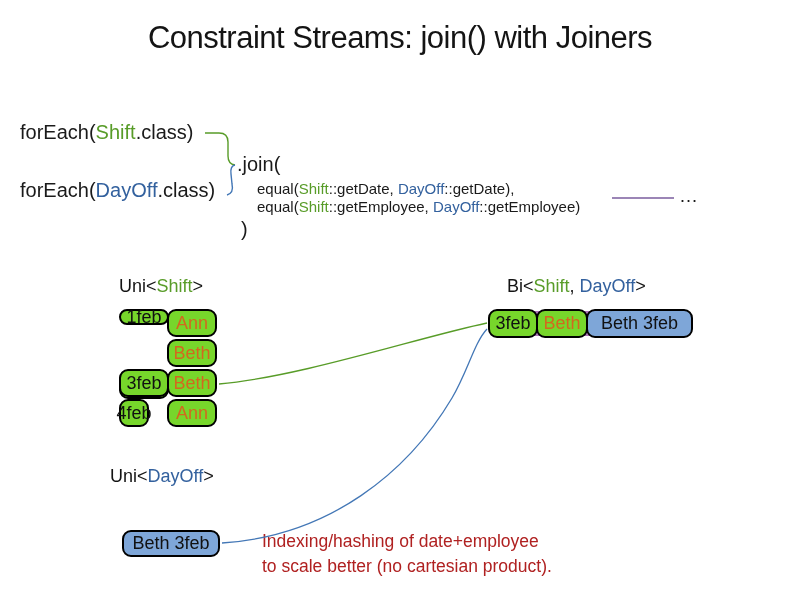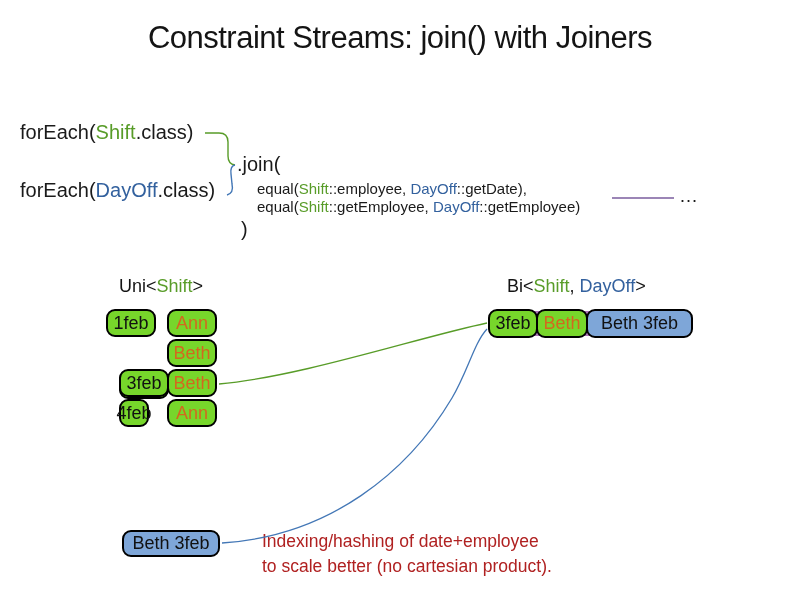--- a/index.html
+++ b/index.html
@@ -50,56 +50,59 @@
     <span>forEach(</span><span class="green">Shift</span><span>.class)</span>
   </div>
 
   <div class="abs code-lg" style="left:20px; top:179px;">
     <span>forEach(</span><span class="blue">DayOff</span><span>.class)</span>
   </div>
 
   <div class="abs code-lg" style="left:237px; top:153px;">.join(</div>
 
   <div class="abs code-sm" style="left:257px; top:180px;">
-    <span>equal(</span><span class="green">Shift</span><span>::employee, </span><span class="blue">DayOff</span><span>::getDate),</span>
+    <span>equal(</span><span class="green">Shift</span><span>::getDate, </span><span class="blue">DayOff</span><span>::getDate),</span>
   </div>
 
   <div class="abs code-sm" style="left:257px; top:198px;">
     <span>equal(</span><span class="green">Shift</span><span>::getEmployee, </span><span class="blue">DayOff</span><span>::getEmployee)</span>
   </div>
 
   <div class="abs code-lg" style="left:241px; top:218px;">)</div>
 
   <div class="abs ellipsis" style="left:679px; top:185px;">…</div>
 
   <div class="abs tbl-label" style="left:119px; top:276px;">
     <span>Uni&lt;</span><span class="green">Shift</span><span>&gt;</span>
   </div>
 
-  <div class="cell cell-green" style="left:106px; top:309px; width:50px; height:28px;">1feb</div>
+  <div class="cell cell-green" style="left:119px; top:309px; width:50px; height:16px;">1feb</div>
   <div class="cell cell-green emp" style="left:167px; top:309px; width:50px; height:28px;">Ann</div>
 
   <div class="cell cell-green" style="left:119px; top:339px; width:50px; height:28px;margin-top:32px;">2feb</div>
   <div class="cell cell-green emp" style="left:167px; top:339px; width:50px; height:28px;">Beth</div>
 
   <div class="cell cell-green" style="left:119px; top:369px; width:50px; height:28px;">3feb</div>
   <div class="cell cell-green emp" style="left:167px; top:369px; width:50px; height:28px;">Beth</div>
 
   <div class="cell cell-green" style="left:119px; top:399px; width:30px; height:28px;">4feb</div>
   <div class="cell cell-green emp" style="left:167px; top:399px; width:50px; height:28px;">Ann</div>
 
   <div class="abs tbl-label" style="left:507px; top:276px;">
     <span>Bi&lt;</span><span class="green">Shift</span><span>, </span><span class="blue">DayOff</span><span>&gt;</span>
   </div>
 
   <div class="bi-backing"></div>
   <div class="cell cell-green" style="left:488px; top:309px; width:50px; height:29px;">3feb</div>
   <div class="cell cell-green emp" style="left:536px; top:309px; width:52px; height:29px;">Beth</div>
   <div class="cell cell-blue" style="left:586px; top:309px; width:107px; height:29px;">Beth 3feb</div>
 
+  <div class="abs tbl-label" style="left:110px; top:466px;">
+    <span>Uni&lt;</span><span class="blue">DayOff</span><span>&gt;</span>
+  </div>
 
   <div class="cell cell-blue" style="left:122px; top:530px; width:98px; height:27px;">Beth 3feb</div>
 
   <div class="abs note" style="left:262px; top:529px;">
     <div>Indexing/hashing of date+employee</div>
     <div>to scale better (no cartesian product).</div>
   </div>
 
   <svg class="overlay" width="800" height="600" viewBox="0 0 800 600">
     <path d="M205,133 L219,133 Q228,133 228,142 L228,156 Q228,164 235,165" fill="none" stroke="#589c28" stroke-width="1.4"></path>

